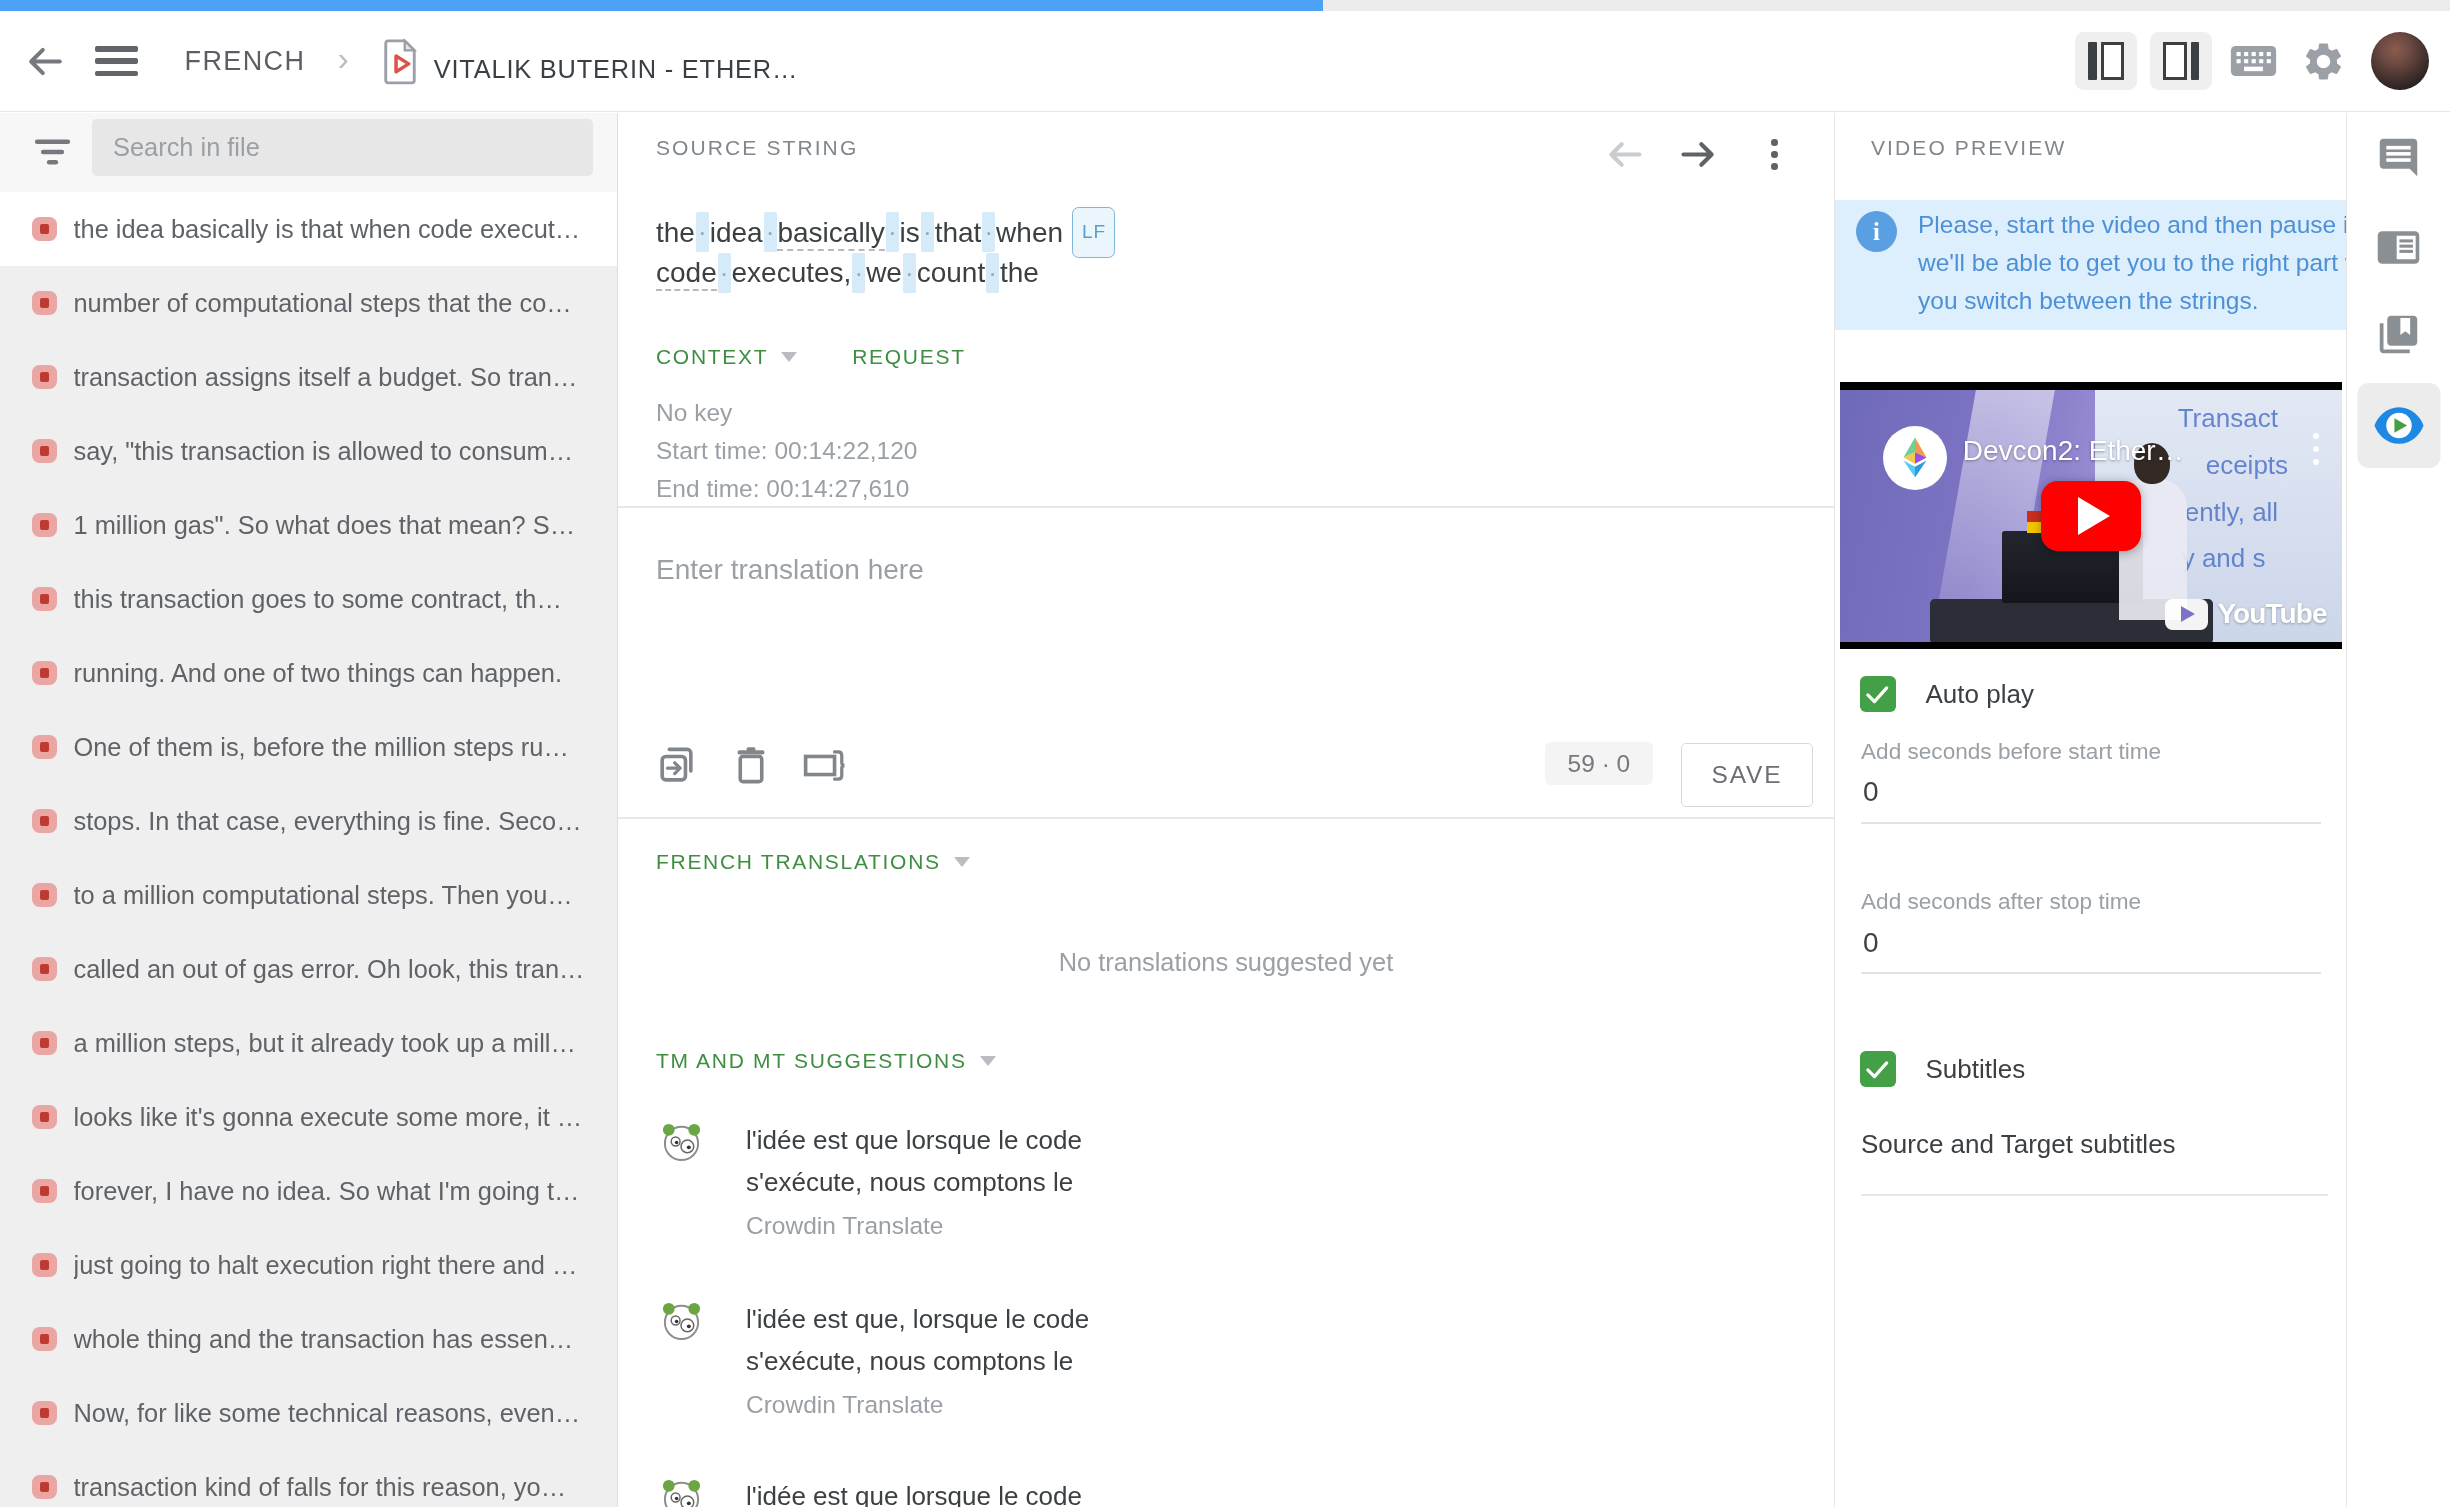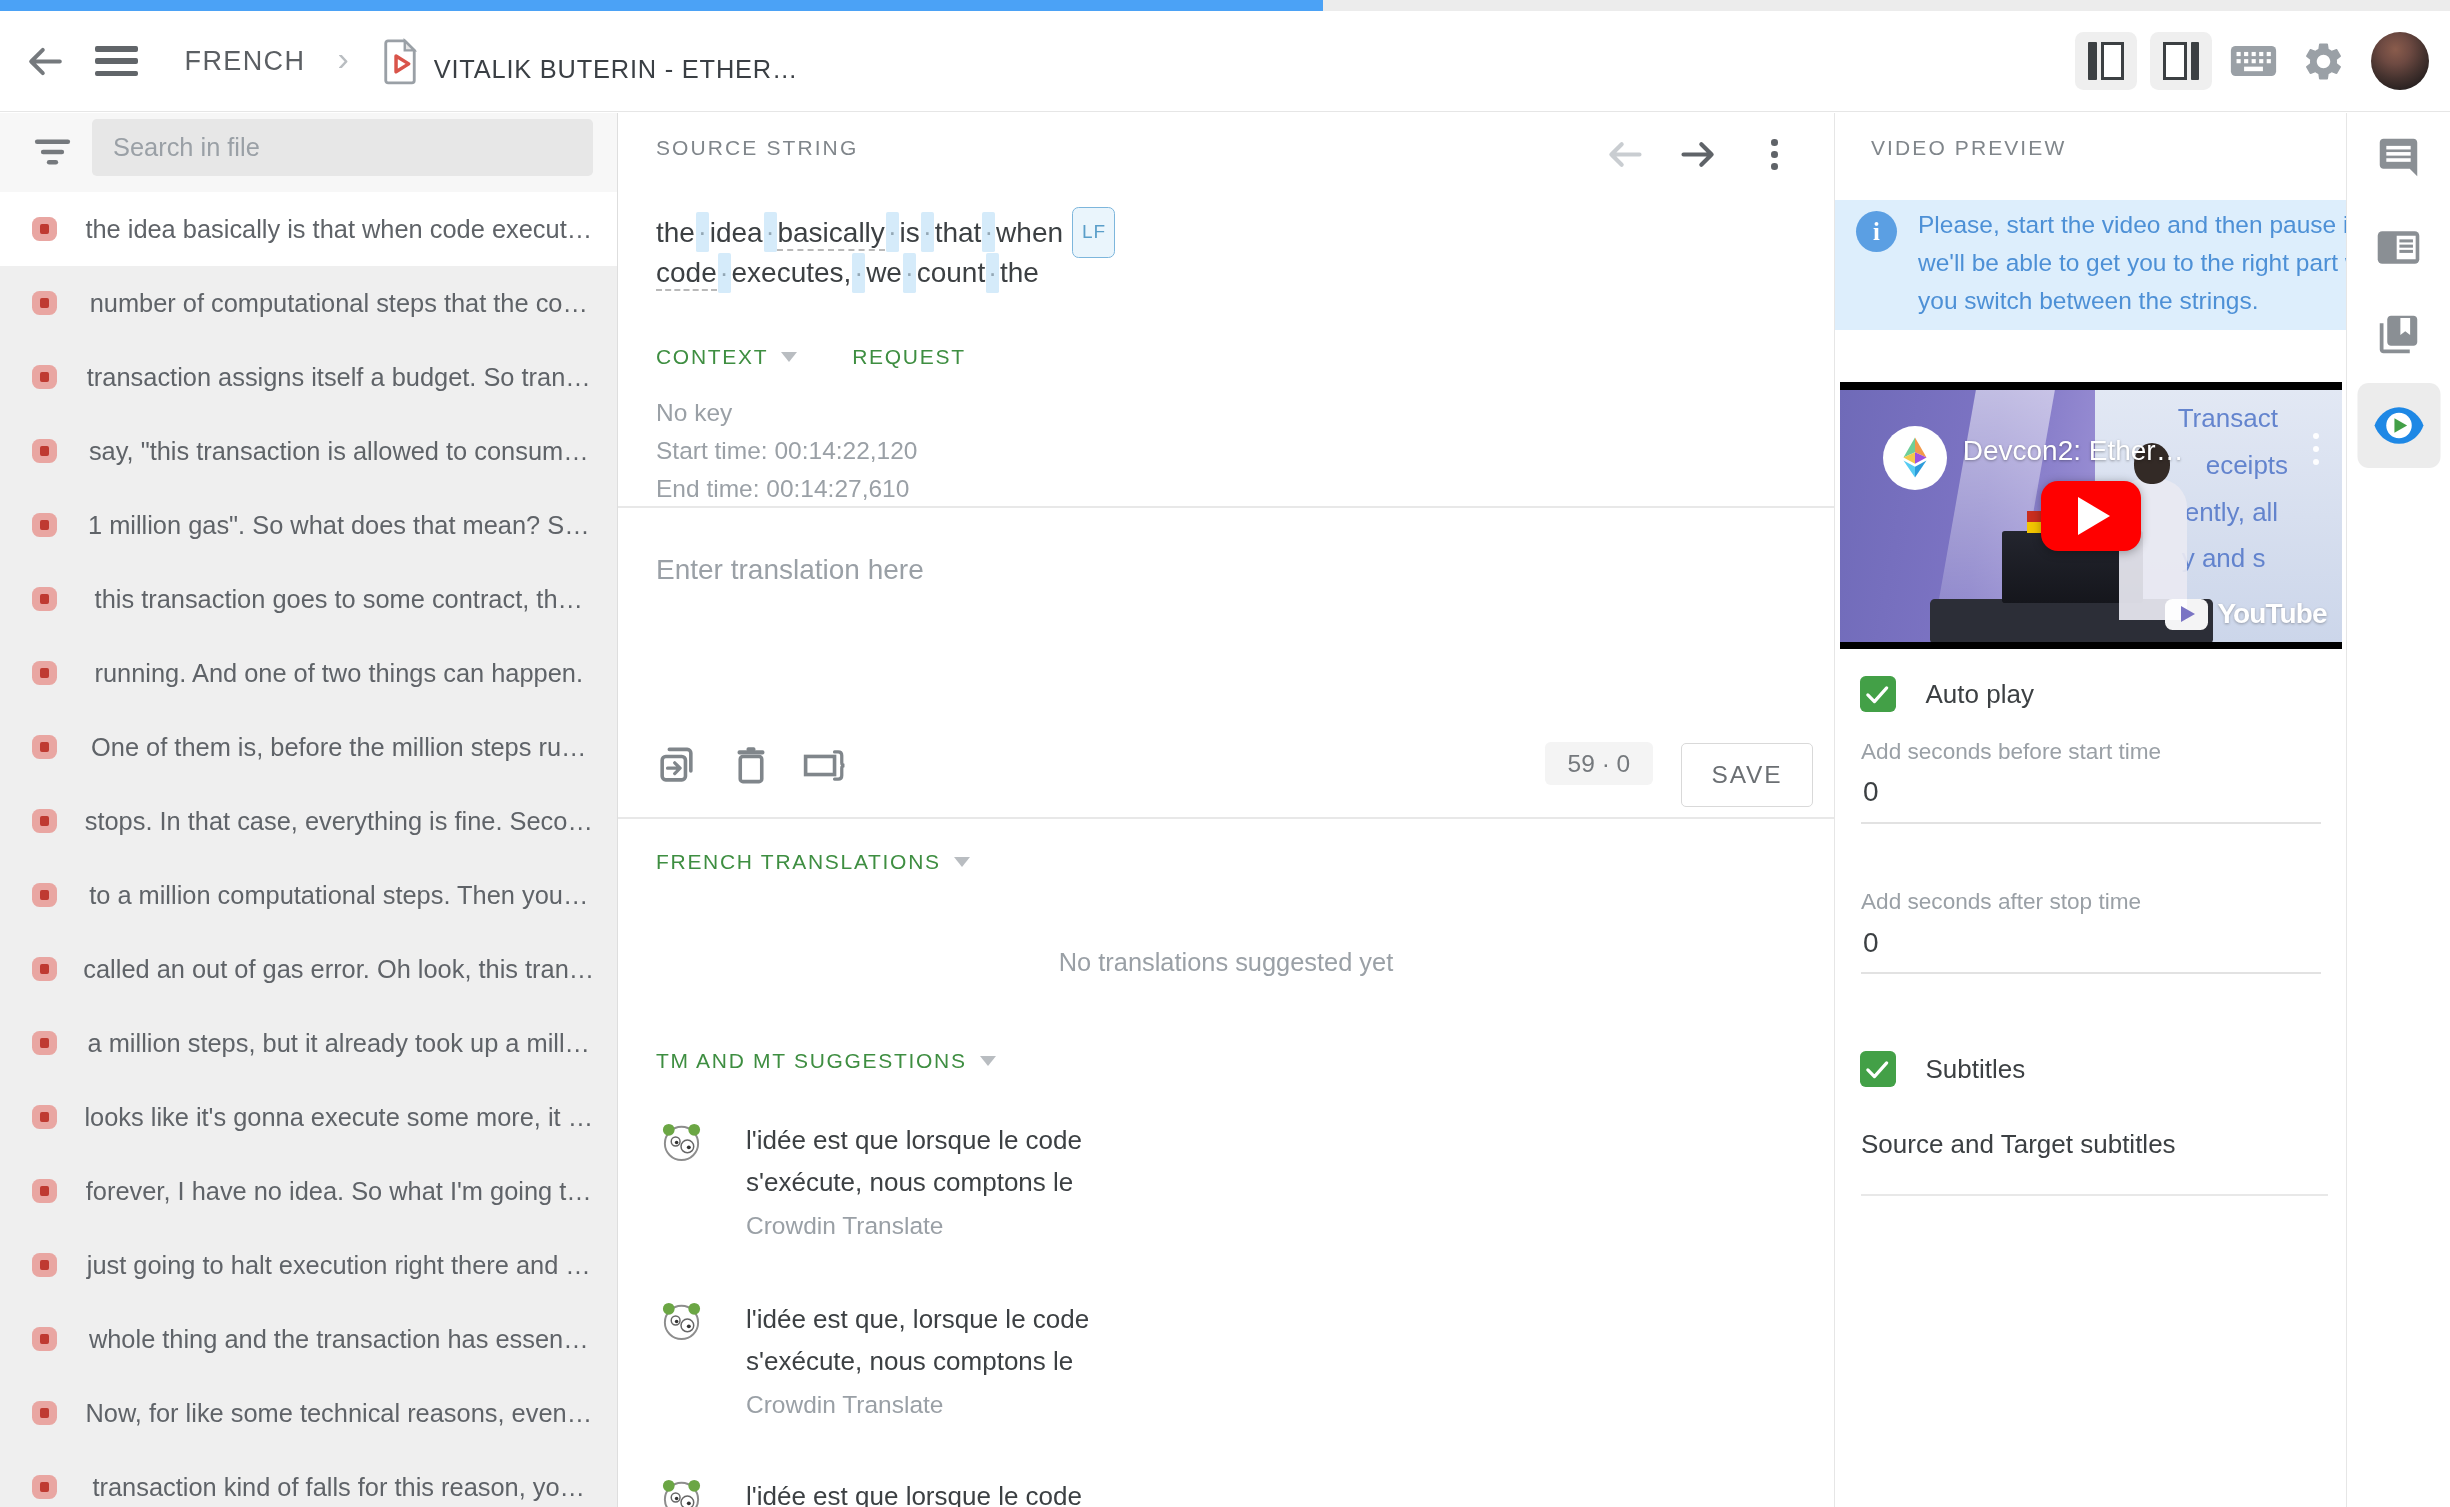--- a/index.html
+++ b/index.html
@@ -29,21 +29,21 @@
   .avatar{width:58px;height:58px;border-radius:50%;margin-left:5.7px;cursor:pointer;
     background:radial-gradient(circle at 42% 30%,#8a5c4c 0%,#6e4a42 28%,#46332f 55%,#201c1c 85%);}
   
   .sidebar{position:absolute;left:0;top:113px;width:618px;height:1395px;background:#f7f7f7;border-right:1.9px solid #dedede;box-sizing:border-box;overflow:hidden;z-index:5;}
   .searchrow{position:absolute;left:0;top:0;width:100%;height:79px;}
   .filter-btn{position:absolute;left:26px;top:7.5px;width:53px;height:62px;}
   .search-input{position:absolute;left:92px;top:5.7px;width:501px;height:57px;background:#e7e7e7;border:none;border-radius:4.7px;box-sizing:border-box;
     padding:0 21px;font-size:25.4px;color:#3c4043;font-family:inherit;outline:none;}
   .search-input::placeholder{color:#9aa0a6;}
   .stringlist{position:absolute;left:0;top:79px;width:100%;}
-  .srow{height:74px;background:#efefef;display:flex;align-items:center;cursor:pointer;text-align:center;}
+  .srow{height:74px;background:#efefef;display:flex;align-items:center;cursor:pointer;}
   .srow.sel{background:#ffffff;}
   .sdot{width:24.5px;height:24.5px;border-radius:7.5px;background:#e9a6a2;margin:0 0 0 32px;flex:0 0 auto;position:relative;}
   .sdot span{position:absolute;left:7.5px;top:7.5px;width:9.4px;height:9.4px;border-radius:1.9px;background:#bf3a31;}
   .stxt{margin-left:17px;margin-right:13px;font-size:25.4px;color:#5f6368;white-space:nowrap;overflow:hidden;flex:1;}
   
   .pager{position:absolute;left:319px;top:1300px;width:275px;height:72px;background:rgba(95,95,95,.92);border-radius:8.5px;
     display:flex;align-items:center;z-index:20;box-shadow:0 1.9px 7.5px rgba(0,0,0,.25);}
   .pager-label{color:#fff;font-size:29px;font-weight:700;margin-left:34px;letter-spacing:0.9px;}
   .pager-prev{margin-left:55px;}
   .pager-next{margin-left:36px;}

